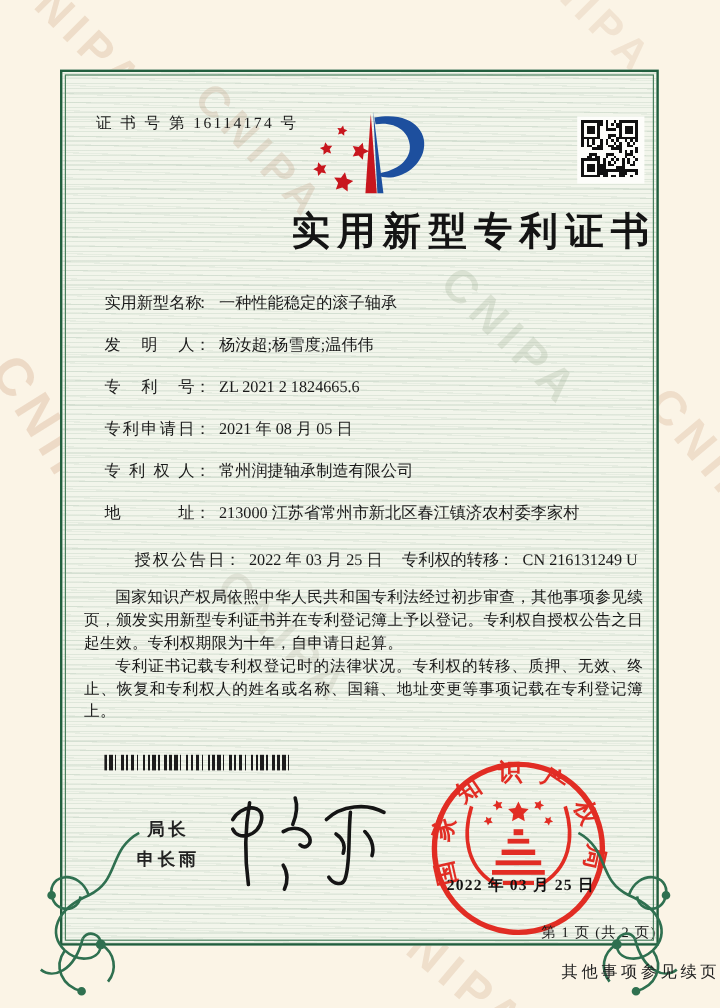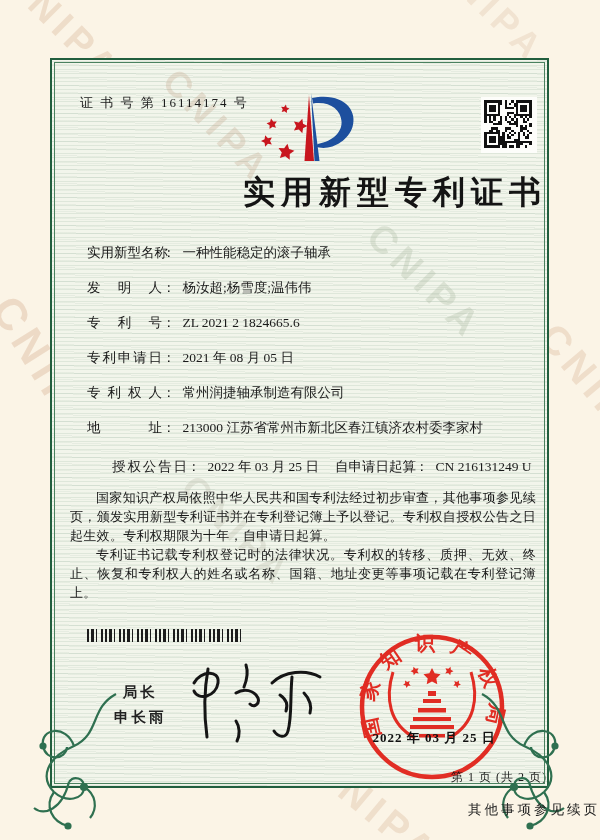--- a/index.html
+++ b/index.html
@@ -262,21 +262,21 @@
       <div class="frow">
         <span class="flabel">专利申请日</span><span class="fcolon">：</span><span class="fvalue">2021 年 08 月 05 日</span>
       </div>
       <div class="frow">
         <span class="flabel">专利权人</span><span class="fcolon">：</span><span class="fvalue">常州润捷轴承制造有限公司</span>
       </div>
       <div class="frow">
         <span class="flabel">地址</span><span class="fcolon">：</span><span class="fvalue">213000 江苏省常州市新北区春江镇济农村委李家村</span>
       </div>
       <div class="frow frow-double" style="margin-top:25px;">
-        <span class="pair1"><span class="flabel">授权公告日</span><span class="fcolon">：</span><span class="fvalue">2022 年 03 月 25 日</span></span><span class="flabel2">自申请日起算</span><span class="fcolon">：</span><span class="fvalue">CN 216131249 U</span>
+        <span class="pair1"><span class="flabel">授权公告日</span><span class="fcolon">：</span><span class="fvalue">2022 年 03 月 25 日</span></span><span class="flabel2">专利权的转移</span><span class="fcolon">：</span><span class="fvalue">CN 216131249 U</span>
       </div>
     </div>
 
     <div class="paras">
       <p>国家知识产权局依照中华人民共和国专利法经过初步审查，其他事项参见续页，颁发实用新型专利证书并在专利登记簿上予以登记。专利权自授权公告之日起生效。专利权期限为十年，自申请日起算。</p>
       <p>专利证书记载专利权登记时的法律状况。专利权的转移、质押、无效、终止、恢复和专利权人的姓名或名称、国籍、地址变更等事项记载在专利登记簿上。</p>
     </div>
 
     <div class="barcode"></div>
 

